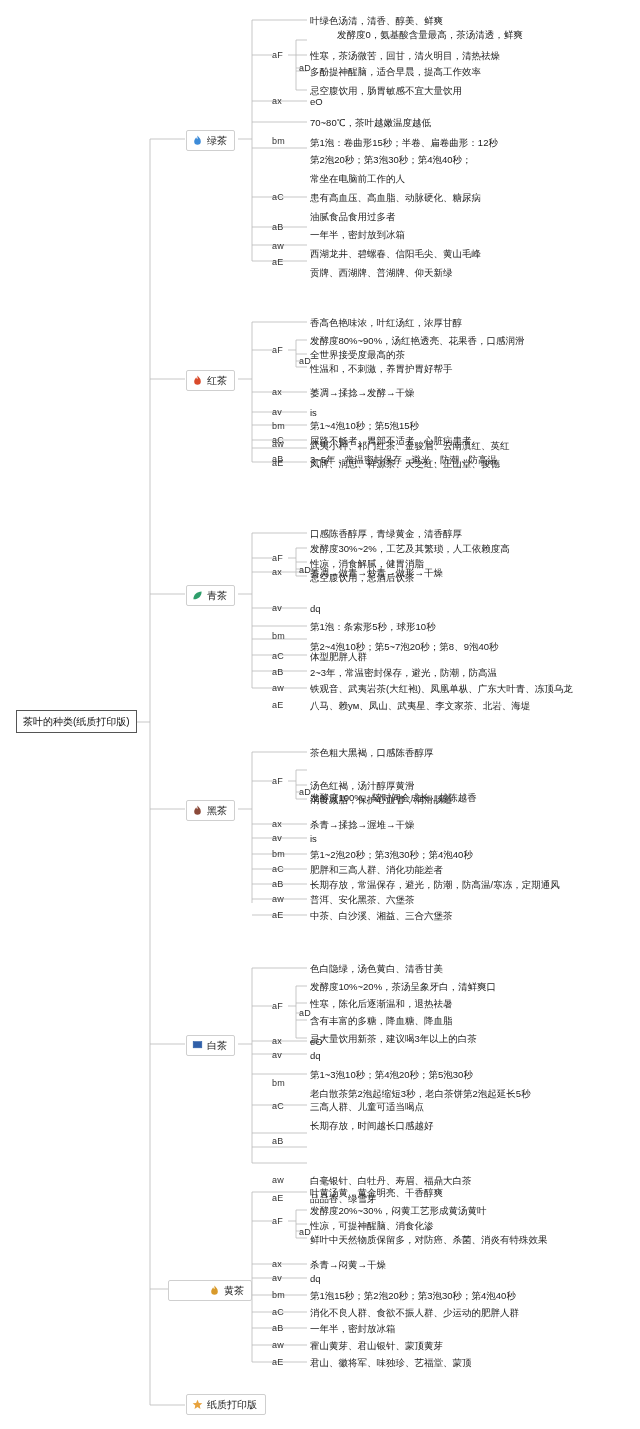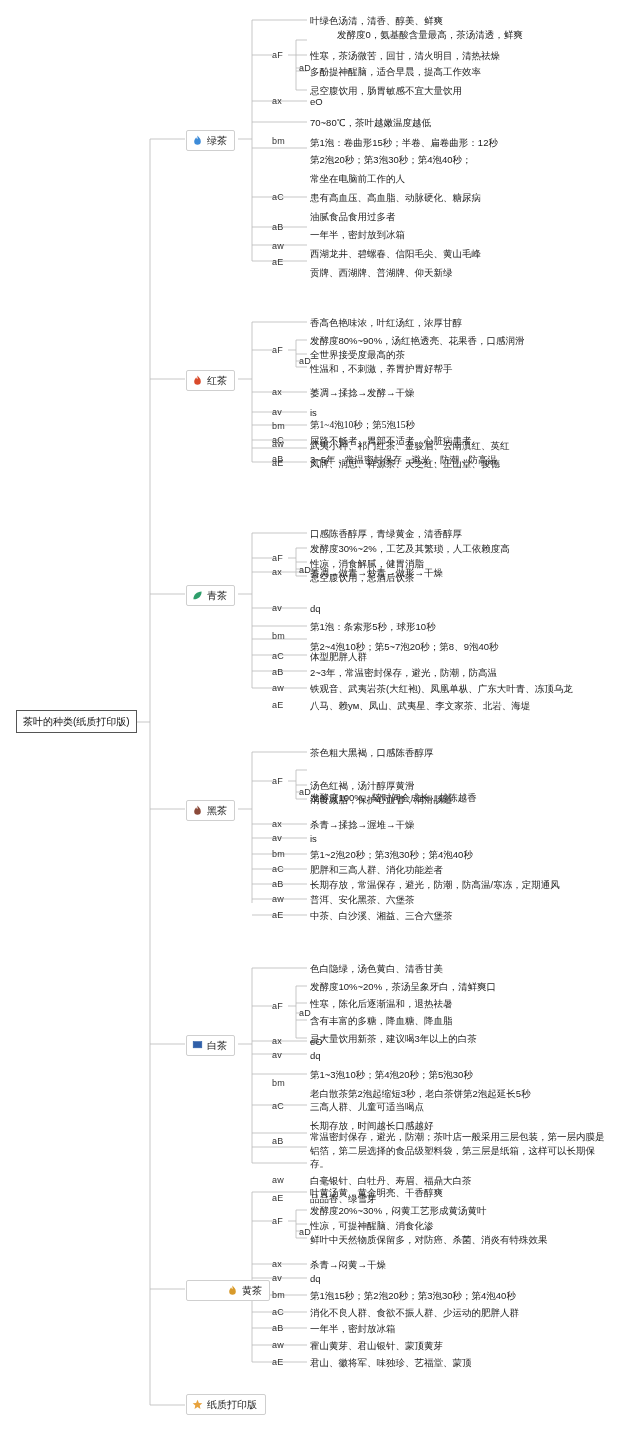--- a/index.html
+++ b/index.html
@@ -271,21 +271,21 @@
     <div class="node key-node" style="left:272px; top:344px;">aF</div>
     <div class="node key-node" style="left:299px; top:355px;">aD</div>
     <div class="node val-node" style="left:310px; top:334px;">发酵度80%~90%，汤红艳透亮、花果香，口感润滑</div>
     <div class="node val-node" style="left:310px; top:348px;">全世界接受度最高的茶</div>
     <div class="node val-node" style="left:310px; top:362px;">性温和，不刺激，养胃护胃好帮手</div>
     <div class="node key-node" style="left:272px; top:386px;">ax</div>
     <div class="node val-node" style="left:310px; top:386px;">萎凋→揉捻→发酵→干燥</div>
     <div class="node key-node" style="left:272px; top:406px;">av</div>
     <div class="node val-node" style="left:310px; top:406px;">is</div>
     <div class="node key-node" style="left:272px; top:420px;">bm</div>
-    <div class="node val-node" style="left:310px; top:419px;font-family:Liberation Serif, serif;">第1~4泡10秒；第5泡15秒</div>
+    <div class="node val-node" style="left:310px; top:419px;">第1~4泡10秒；第5泡15秒</div>
     <div class="node key-node" style="left:272px; top:434px;">aC</div>
     <div class="node val-node" style="left:310px; top:434px;">屎路不畅者、胃部不适者、心脏病患者</div>
     <div class="node key-node" style="left:272px; top:453px;">aB</div>
     <div class="node val-node" style="left:310px; top:453px;">3~5年，常温密封保存，避光，防潮，防高温</div>
     <div class="node key-node" style="left:272px; top:438px;">aw</div>
     <div class="node val-node" style="left:310px; top:439px;text-align:center;">武夷小种、祁门红茶、金骏眉、云南滇红、英红</div>
     <div class="node key-node" style="left:272px; top:457px;">aE</div>
     <div class="node val-node" style="left:310px; top:457px;">凤牌、润思、祥源茶、天之红、正山堂、骏德</div>
 
     <div class="node cat-node" style="left:186px; top:585px;">
@@ -367,27 +367,26 @@
     <div class="node val-node" style="left:310px; top:1035px;">eO</div>
     <div class="node key-node" style="left:272px; top:1049px;">av</div>
     <div class="node val-node" style="left:310px; top:1049px;">dq</div>
     <div class="node key-node" style="left:272px; top:1077px;">bm</div>
     <div class="node val-node" style="left:310px; top:1068px;">第1~3泡10秒；第4泡20秒；第5泡30秒</div>
     <div class="node val-node" style="left:310px; top:1087px;">老白散茶第2泡起缩短3秒，老白茶饼第2泡起延长5秒</div>
     <div class="node key-node" style="left:272px; top:1100px;">aC</div>
     <div class="node val-node" style="left:310px; top:1100px;">三高人群、儿童可适当喝点</div>
     <div class="node val-node" style="left:310px; top:1119px;">长期存放，时间越长口感越好</div>
     <div class="node key-node" style="left:272px; top:1135px;">aB</div>
-    <div class="node val-node wrap" style="left:310px; top:1130px; width:300px;">常温密封保存，避光，防潮；茶叶店一般采用三层包装，第一层内膜是铝箔，第二层选择的食品级塑料袋，第三层是纸箱，这样可以长期保存。</div>
     <div class="node key-node" style="left:272px; top:1174px;">aw</div>
     <div class="node val-node" style="left:310px; top:1174px;">白毫银针、白牡丹、寿眉、福鼎大白茶</div>
     <div class="node key-node" style="left:272px; top:1192px;">aE</div>
     <div class="node val-node" style="left:310px; top:1192px;">品品香、绿雪芽</div>
 
-    <div class="node cat-node" style="left:186px; top:1280px;padding-left:40px;">
+    <div class="node cat-node" style="left:168px; top:1280px;padding-left:40px;">
       <span class="cat-icon">
         <svg width="11" height="11" viewBox="0 0 11 11">
             <path d="M5.5 0.6 C7 2.6 8.8 3.8 8.8 6.4 A3.3 3.3 0 0 1 2.2 6.4 C2.2 4.6 3.4 3.6 4.2 2.2 C4.4 3.4 5 3.6 5.5 4.2 C5.8 3.2 5.2 2 5.5 0.6 Z" fill="#d89a2b"></path>
           </svg>
       </span>
       <span>黄茶</span>
     </div>
     <div class="node val-node" style="left:310px; top:1186px;">叶黄汤黄，黄金明亮、干香醇爽</div>
     <div class="node key-node" style="left:272px; top:1215px;">aF</div>
     <div class="node key-node" style="left:299px; top:1226px;">aD</div>

